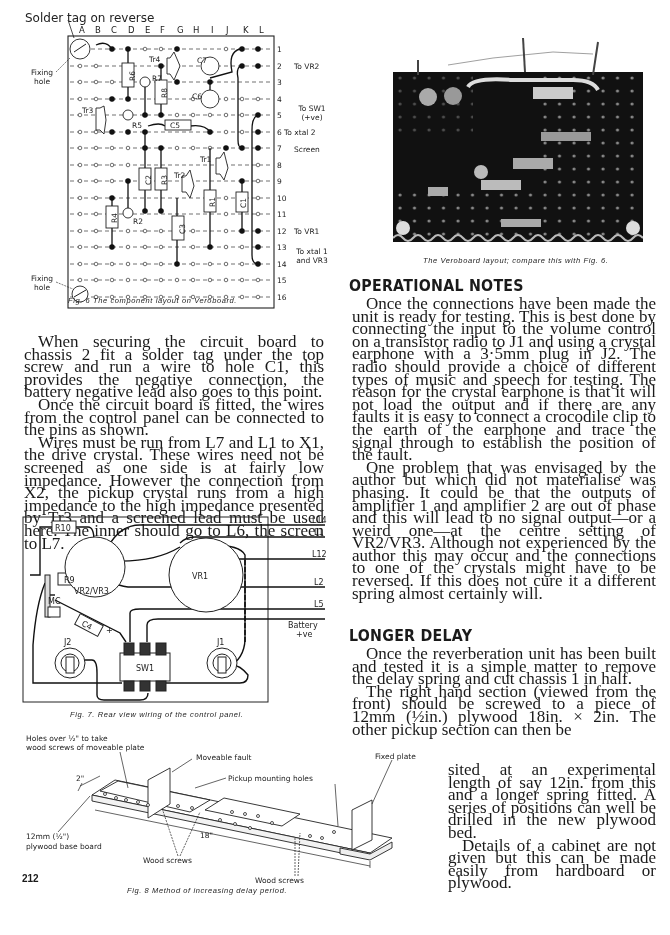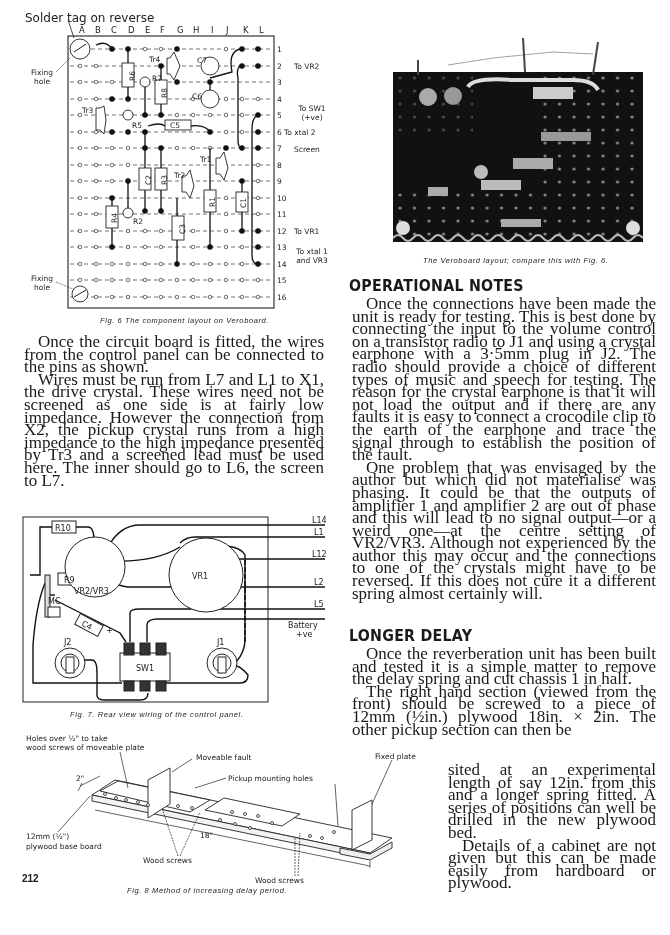--- a/index.html
+++ b/index.html
@@ -288,24 +288,25 @@
     </g>
   </svg>
 
   <div class="abs lbl" style="left:294px;top:62px;">To VR2</div>
   <div class="abs lbl" style="left:290px;top:104px;width:44px;text-align:center;white-space:normal;line-height:9px;">To SW1 (+ve)</div>
   <div class="abs lbl" style="left:284px;top:128px;">To xtal 2</div>
   <div class="abs lbl" style="left:294px;top:145px;">Screen</div>
   <div class="abs lbl" style="left:294px;top:227px;">To VR1</div>
   <div class="abs lbl" style="left:296px;top:248px;width:32px;text-align:center;white-space:normal;line-height:8.5px;">To xtal 1 and VR3</div>
 
-  <div class="abs caption" style="left:68px;top:316px;margin-left:32px;">Fig. 6  The component layout on Veroboard.</div>
+  <div class="abs caption" style="left:68px;top:296px;">Fig. 6  The component layout on Veroboard.</div>
 </div>
 
 <div class="abs body-text" style="left:24px;top:336px;width:300px;">
+  <p>When securing the circuit board to chassis 2 fit a solder tag under the top screw and run a wire to hole C1, this provides the negative connection, the battery negative lead also goes to this point.</p>
   <p>Once the circuit board is fitted, the wires from the control panel can be connected to the pins as shown.</p>
   <p>Wires must be run from L7 and L1 to X1, the drive crystal. These wires need not be screened as one side is at fairly low impedance. However the connection from X2, the pickup crystal runs from a high impedance to the high impedance presented by Tr3 and a screened lead must be used here. The inner should go to L6, the screen to L7.</p>
 </div>
 
 <div class="abs" style="left:0;top:515px;width:340px;height:210px;">
   <svg class="abs" style="left:0;top:0" width="340" height="210">
     <rect x="23" y="2" width="245" height="185" fill="none" stroke="#222" stroke-width="1"></rect>
     <g stroke="#111" stroke-width="1.4" fill="none">
       <path d="M40 40 L40 12 L52 12"></path>
         <path d="M75 12 L88 12 Q94 12 94 26"></path>

